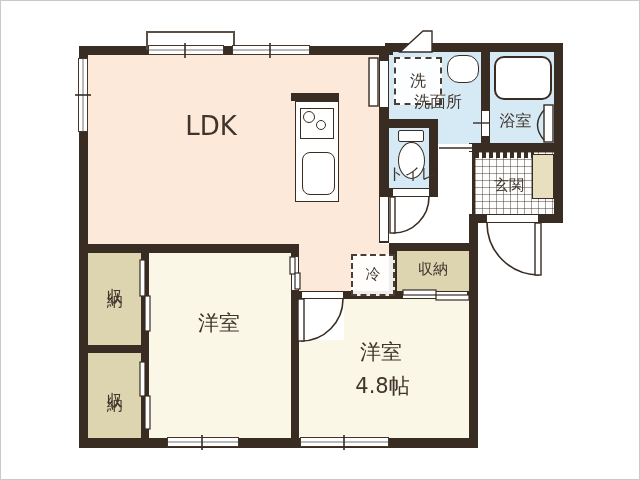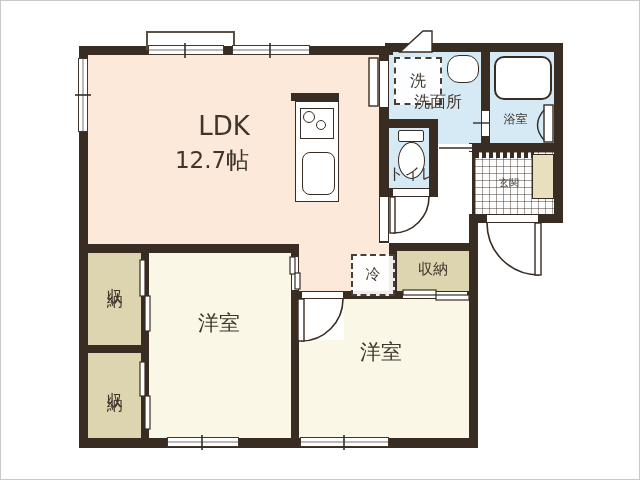--- a/index.html
+++ b/index.html
@@ -153,28 +153,28 @@
 
     <polygon points="399,51 422,30 431,30 431,51" fill="#fff" stroke="#382c23" stroke-width="1.4"></polygon>
 
     <line x1="184" y1="42" x2="184" y2="57" stroke="#382c23" stroke-width="1.6"></line>
     <line x1="269" y1="42" x2="269" y2="57" stroke="#382c23" stroke-width="1.6"></line>
     <line x1="74" y1="94" x2="90" y2="94" stroke="#382c23" stroke-width="1.6"></line>
     <line x1="201" y1="434" x2="201" y2="449" stroke="#382c23" stroke-width="1.6"></line>
     <line x1="343" y1="434" x2="343" y2="449" stroke="#382c23" stroke-width="1.6"></line>
   </svg>
 
-  <div class="label" style="left:173px;top:112px;width:100px;font-size:26px;">LDK</div>
-  <div class="label" style="left:150px;top:147px;width:122px;font-size:23px;">12.7帖</div>
+  <div class="label" style="left:160px;top:112px;width:100px;font-size:26px;">LDK</div>
 
   <div class="label" style="left:407px;top:93px;width:60px;font-size:16px;">洗面所</div>
-  <div class="label" style="left:496px;top:112px;width:37px;font-size:12px;">浴室</div>
+  <div class="label" style="left:496px;top:112px;width:37px;font-size:16px;">浴室</div>
   <div class="label" style="left:387px;top:165px;width:41px;font-size:16px;">トイレ</div>
-  <div class="label" style="left:491px;top:177px;width:34px;font-size:10px;">玄関</div>
+  <div class="label" style="left:491px;top:177px;width:34px;font-size:15px;">玄関</div>
   <div class="label" style="left:413px;top:261px;width:38px;font-size:15px;">収納</div>
 
   <div class="label vlabel" style="left:105px;top:274px;font-size:16px;">収納</div>
   <div class="label vlabel" style="left:105px;top:378px;font-size:16px;">収納</div>
 
   <div class="label" style="left:186px;top:311px;width:64px;font-size:21px;">洋室</div>
   <div class="label" style="left:348px;top:340px;width:64px;font-size:21px;">洋室</div>
+  <div class="label" style="left:344px;top:374px;width:75px;font-size:21px;">4.8帖</div>
 
 </div>
 
 </body></html>

